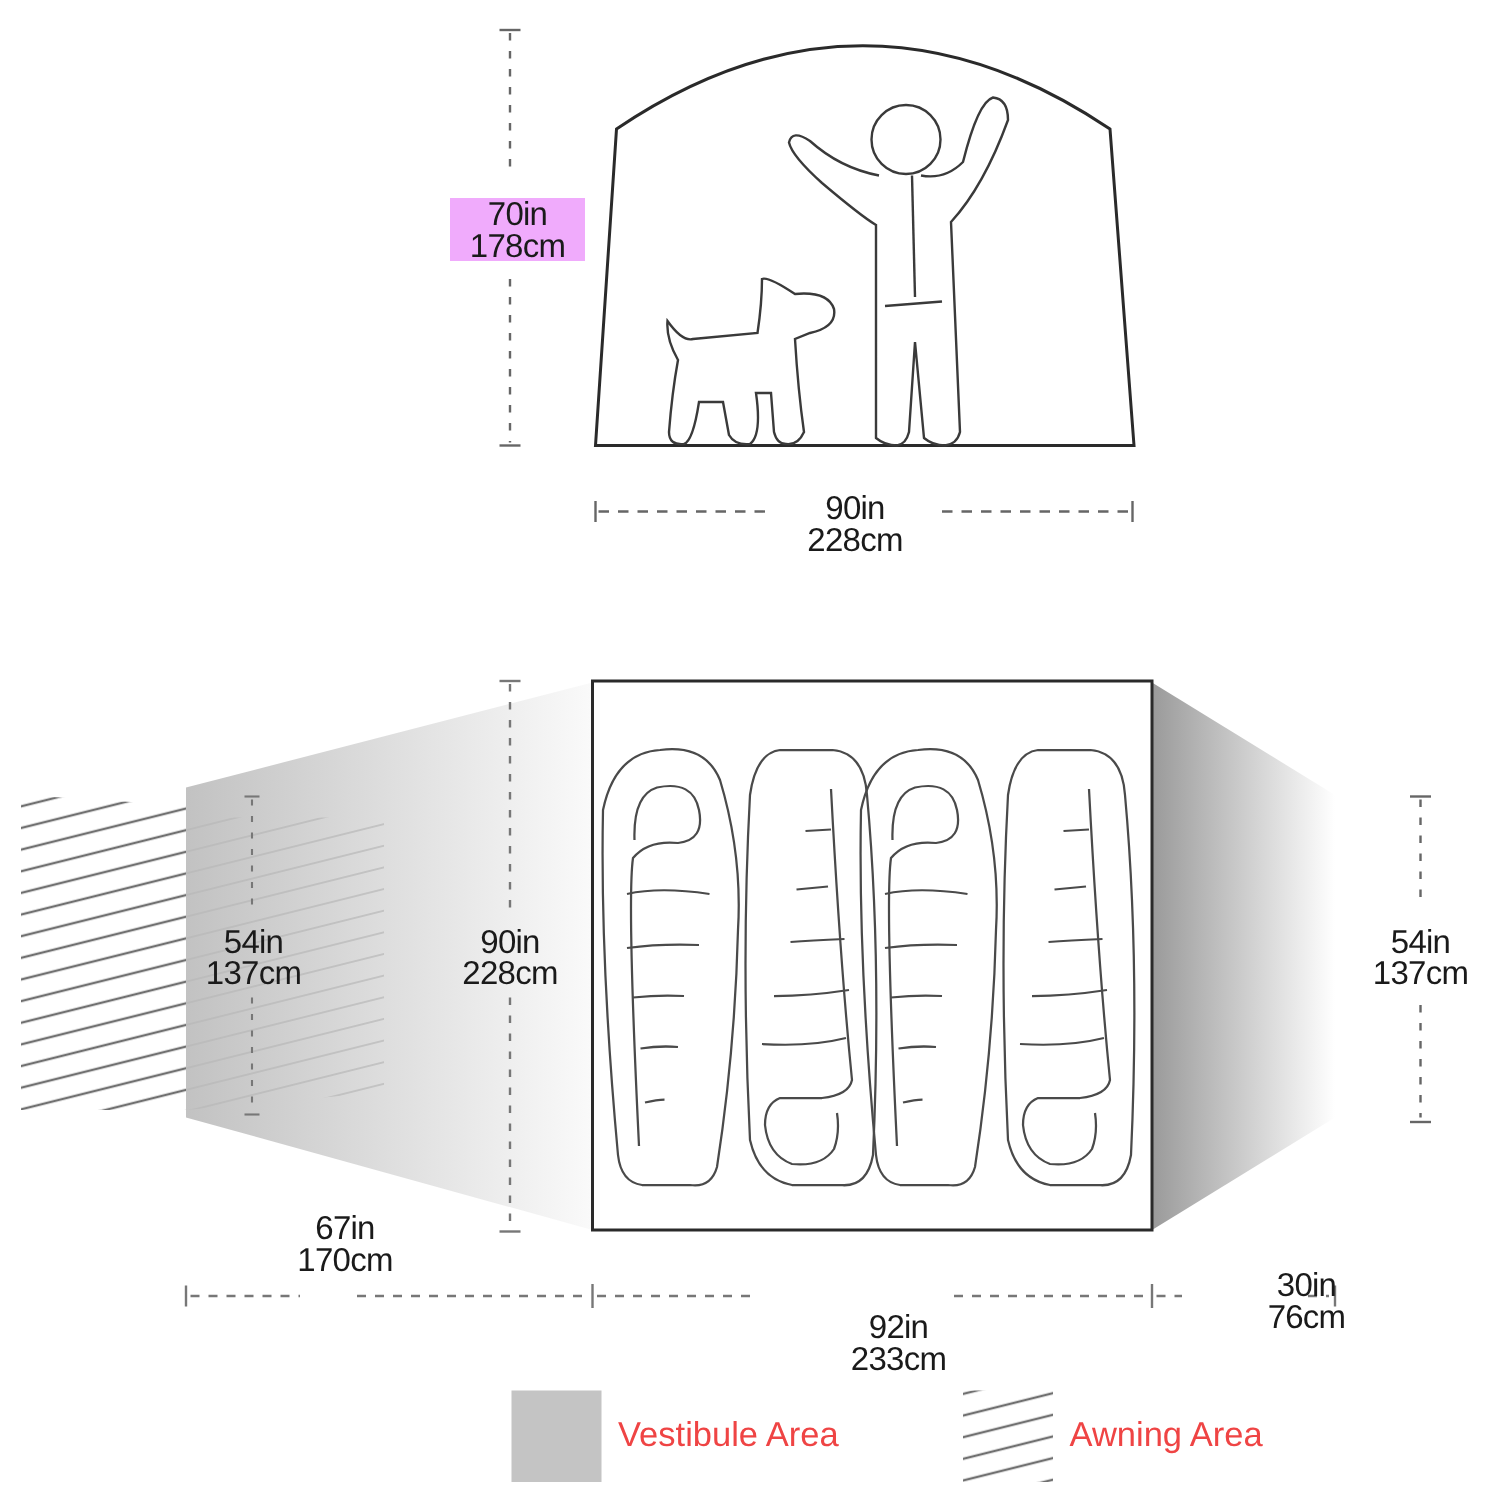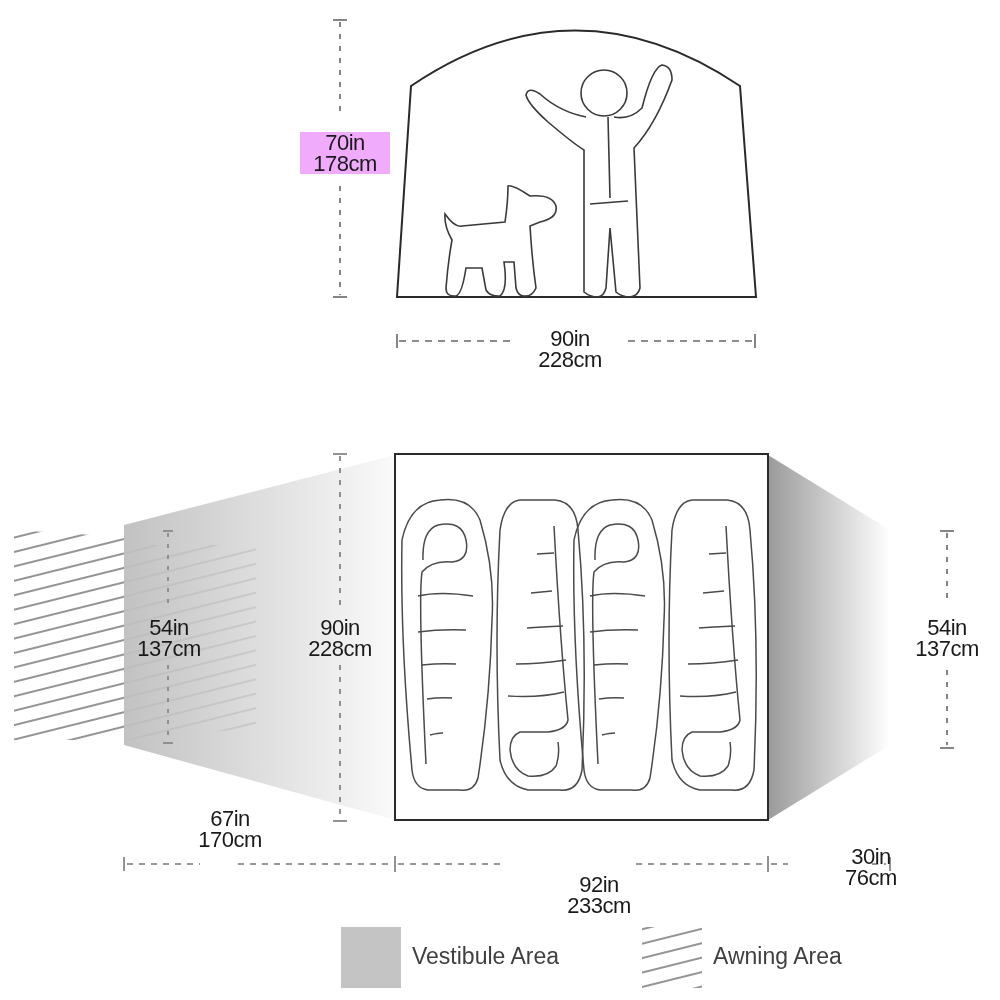--- a/index.html
+++ b/index.html
@@ -2,21 +2,21 @@
 <html><head>
 <meta charset="utf-8">
 <style>
   html, body { margin:0; padding:0; background:#ffffff; }
   body { width:1000px; height:1000px; position:relative; overflow:hidden;
          font-family:"Liberation Sans", "DejaVu Sans", sans-serif; color:#1a1a1a; }
   svg { position:absolute; left:0; top:0; }
   .lbl { position:absolute; text-align:center; font-size:22px; line-height:21px;
          letter-spacing:-0.5px; color:#1a1a1a; white-space:nowrap; }
   .lbl span { display:block; }
-  .legend-text { position:absolute; font-size:23px; color:#404040; white-space:nowrap; }
+  .legend-text { position:absolute; font-size:23px; color:#ef4444; white-space:nowrap; }
 </style>
 </head>
 <body>
 
 <svg width="1000" height="1000" viewBox="0 0 1000 1000">
   <defs>
     <linearGradient id="frontVest" x1="0" y1="0" x2="1" y2="0">
       <stop offset="0" stop-color="#c2c2c2"></stop>
       <stop offset="1" stop-color="#fafafa"></stop>
     </linearGradient>

